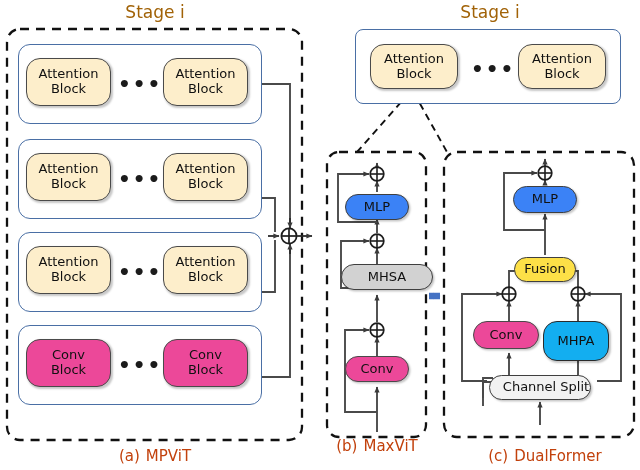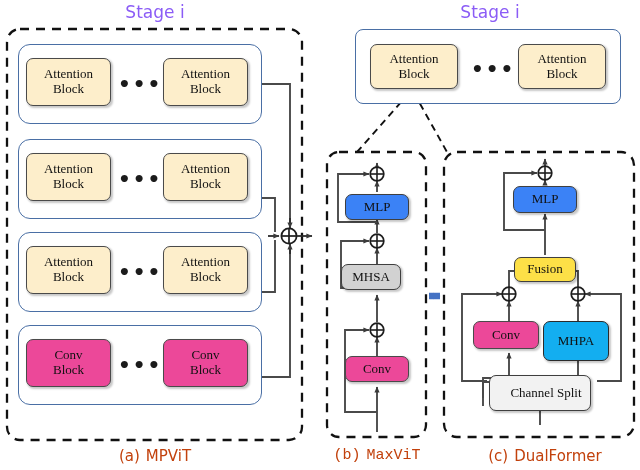--- a/index.html
+++ b/index.html
@@ -23,48 +23,47 @@
     position: absolute;
     left: 0;
     top: 0;
     width: 640px;
     height: 470px;
   }
   .stage-title {
     position: absolute;
     text-align: center;
     font-size: 17px;
-    color: #8b5cf6;
+    color: #a16207;
     white-space: nowrap;
   }
   .panel-caption {
     position: absolute;
     text-align: center;
     font-size: 15px;
     color: #c2410c;
     white-space: nowrap;
   }
   .caption-tag { margin-right: 6px; }
   
   .node {
     position: absolute;
     box-sizing: border-box;
     display: flex;
     align-items: center;
     justify-content: center;
     text-align: center;
     line-height: 1.12;
     border: 1.4px solid #3f3f3f;
-    border-radius: 7px;
+    border-radius: 14px;
     background: #ffffff;
     box-shadow: 1.5px 1.5px 2px rgba(0,0,0,0.22);
     font-size: 13px;
     color: #111111;
     white-space: pre-line;
-    font-family: Liberation Serif, serif;
   }
   .node.attention { background: #fdeecb; border-color: #4a4a4a; }
   .node.conv      { background: #ec4899; border-color: #4a4a4a; }
   .node.mlp       { background: #3b82f6; border-color: #3f3f3f; }
   .node.mhsa      { background: #d2d2d2; border-color: #3f3f3f; }
   .node.mhpa      { background: #13aef0; border-color: #2b2b2b; }
   .node.fusion    { background: #fde047; border-color: #3f3f3f; }
   .node.split     { background: #f2f2f2; border-color: #3f3f3f; }
   
   .row-container {
@@ -269,30 +268,30 @@
   <div class="stage-title" style="left:405px; top:2px; width:170px;">Stage i</div>
 
   <div class="stage-box-solid" style="left:355px; top:29px; width:266px; height:75px;"></div>
   <div class="node attention" style="left:370px; top:44px; width:88px; height:45px;">Attention
 Block</div>
   <div class="dots" style="left:471px; top:59px;">•••</div>
   <div class="node attention" style="left:518px; top:44px; width:88px; height:45px;">Attention
 Block</div>
 
   <div class="node mlp" style="left:345px; top:194px; width:64px; height:26px;">MLP</div>
-  <div class="node mhsa" style="left:341px; top:264px; width:60px; height:26px;">MHSA</div>
+  <div class="node mhsa" style="left:341px; top:264px; width:92px; height:26px;">MHSA</div>
   <div class="node conv" style="left:345px; top:356px; width:64px; height:26px;">Conv</div>
 
-  <div class="panel-caption" style="left:297px; top:447px; width:160px;font-family:Liberation Mono, monospace;">
+  <div class="panel-caption" style="left:297px; top:437px; width:160px;">
     <span class="caption-tag">(b)</span><span>MaxViT</span>
   </div>
 
   <div class="node mlp" style="left:513px; top:186px; width:64px; height:27px;">MLP</div>
   <div class="node fusion" style="left:514px; top:257px; width:62px; height:25px;">Fusion</div>
   <div class="node conv" style="left:473px; top:321px; width:66px; height:28px;">Conv</div>
   <div class="node mhpa" style="left:543px; top:321px; width:66px; height:40px;">MHPA</div>
-  <div class="node split" style="left:489px; top:375px; width:102px; height:36px;padding-left:12px;">Channel Split</div>
+  <div class="node split" style="left:489px; top:375px; width:102px; height:25px;padding-left:12px;">Channel Split</div>
 
   <div class="panel-caption" style="left:455px; top:447px; width:180px;">
     <span class="caption-tag">(c)</span><span>DualFormer</span>
   </div>
 
 </div>
 
 </body></html>

